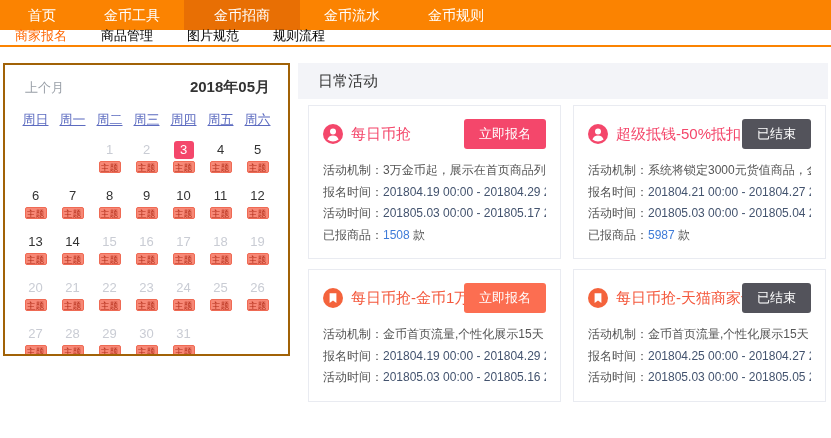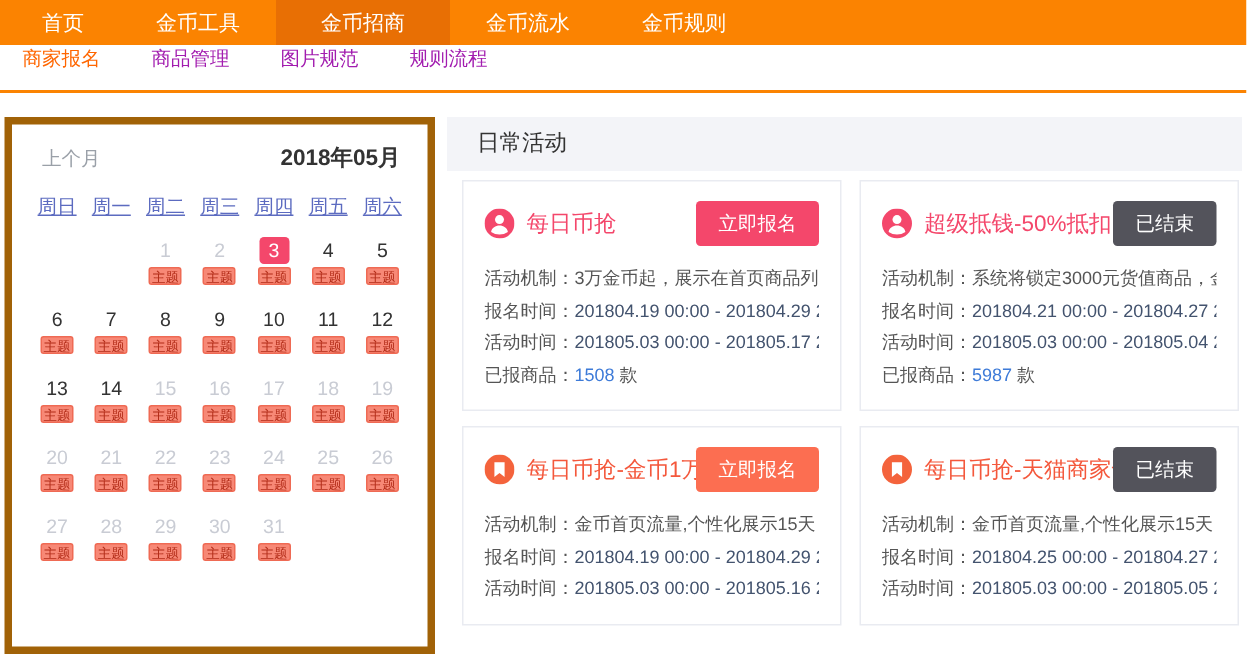--- a/index.html
+++ b/index.html
@@ -5,31 +5,31 @@
   * { margin:0; padding:0; box-sizing:border-box; }
   html,body { width:831px; height:438px; overflow:hidden; background:#fff;
     font-family:"Liberation Sans","DejaVu Sans",sans-serif; }
 
   
   .topnav { height:30px; background:#fb8301; display:flex; align-items:flex-start; padding-left:4px; }
   .nav-item { color:#fff; font-size:14px; line-height:30px; padding:0 24px; cursor:pointer; }
   .nav-item.active { background:#e86f04; padding:0 30px; }
 
   
-  .subnav { height:32px; background:#fff; border-bottom:2px solid #fb8301;
-    display:flex; align-items:flex-start; padding-left:15px; }
-  .subnav-item { font-size:13px; color:#a21caf; margin-right:34px; cursor:pointer; }
+  .subnav { height:17px; background:#fff; border-bottom:2px solid #fb8301;
+    display:flex; align-items:flex-end; padding-left:15px; }
+  .subnav-item { font-size:13px; color:#000000; margin-right:34px; cursor:pointer; }
   .subnav-item.active { color:#ff6600; }
 
   
   .content { display:flex; gap:8px; margin-top:16px; padding:0 3px; }
 
   
-  .calendar { width:287px; min-width:287px; height:358px; background:#fff;
-    border:5px solid #a16207; overflow:hidden; }
+  .calendar { width:287px; min-width:287px; height:293px; background:#fff;
+    border:2px solid #a16207; overflow:hidden; }
   .cal-header { display:flex; align-items:center; padding:13px 18px 4px 20px; }
   .cal-prev { font-size:13px; color:#9aa0a8; cursor:pointer; width:48px; }
   .cal-title { flex:1; text-align:right; font-size:15px; font-weight:700; color:#333; }
   .weekdays { display:grid; grid-template-columns:repeat(7,1fr); padding:10px 12px 0;
     color:#5c6bc0; font-size:13px; text-align:center;text-decoration:underline; }
   .cal-grid { padding:8px 12px 0; }
   .cal-week { display:grid; grid-template-columns:repeat(7,1fr); }
   .cal-cell { height:46px; text-align:center; cursor:pointer; padding-top:3px; }
   .cal-cell.empty { cursor:default; }
   .daynum { display:inline-block; font-size:13px; color:#333; height:18px; line-height:18px; min-width:20px; }

